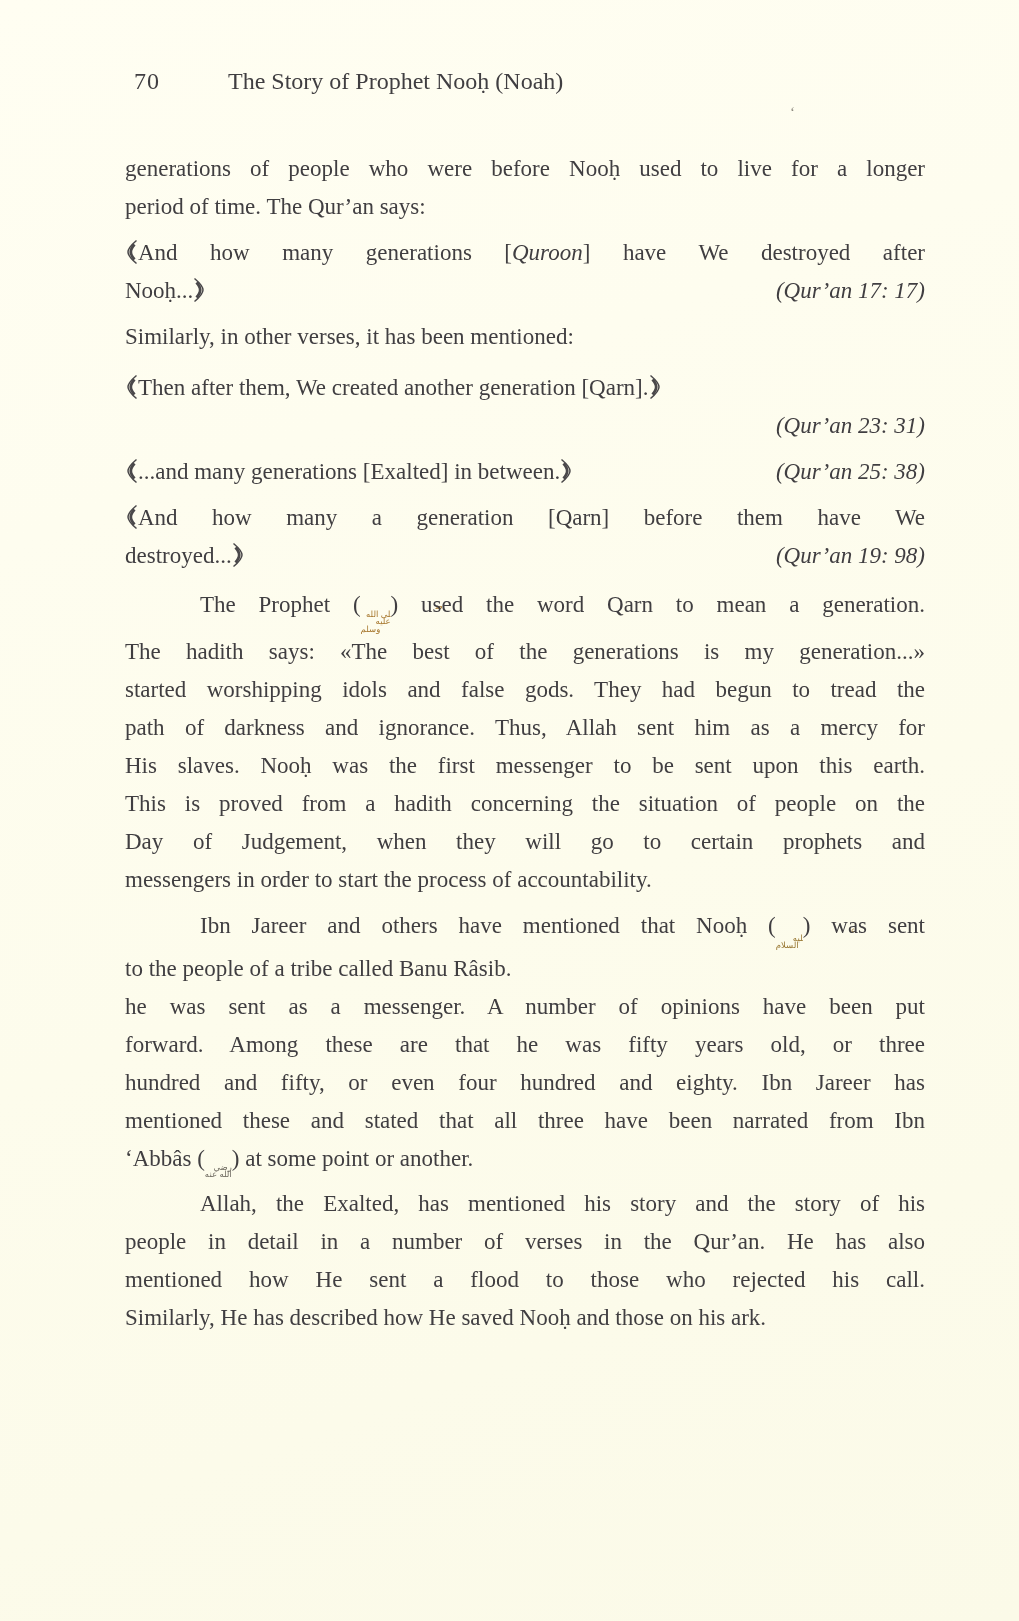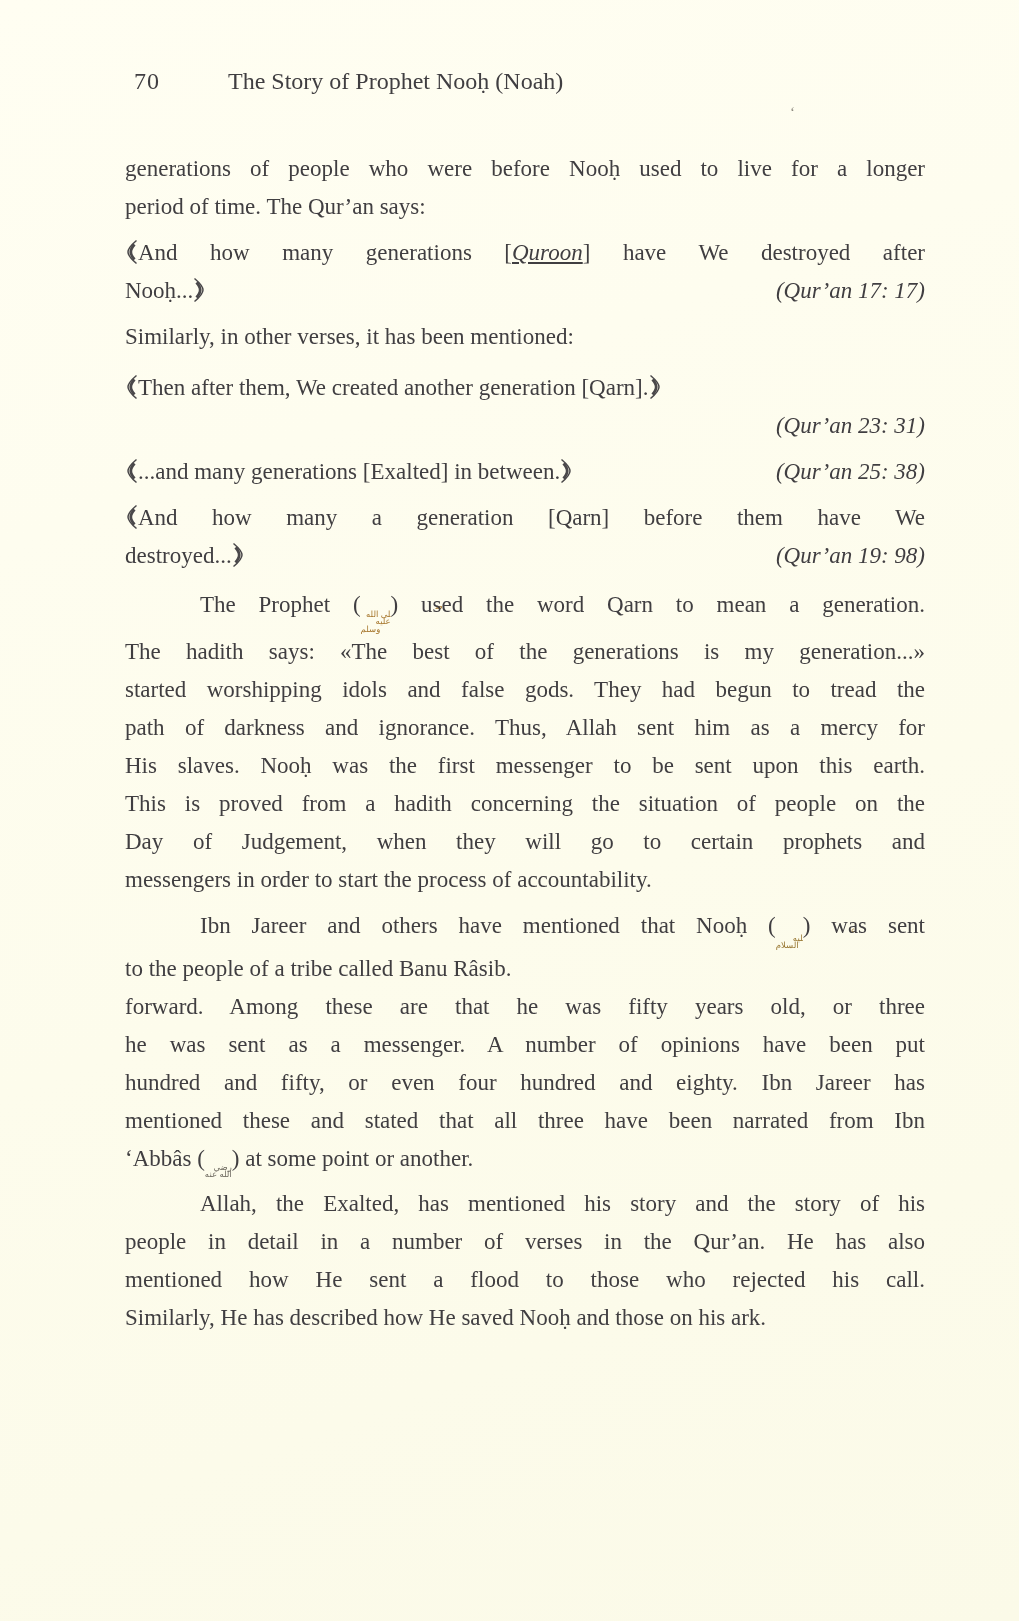--- a/index.html
+++ b/index.html
@@ -17,21 +17,21 @@
   .pgnum{display:inline-block;margin-right:68px;letter-spacing:1px;}
   .run-title{}
   .stray{position:absolute;left:790px;top:104px;font-size:15px;color:#8d8a80;}
   .body{position:absolute;top:150px;left:125px;width:800px;font-size:23px;}
   .ln{line-height:38px;text-align:justify;text-align-last:justify;}
   .ln.left{text-align:left;text-align-last:left;}
   .ln.right{text-align:right;text-align-last:right;}
   .ln.ind{text-indent:75px;}
   .fx{display:flex;justify-content:space-between;align-items:baseline;line-height:38px;gap:8px;}
   .cite{font-style:italic;}
-  .it{font-style:italic;text-decoration:underline;}
+  .it{font-style:italic;}
   .gap-s{margin-top:8px;}
   .gap-m{margin-top:13px;}
   .gap-p{margin-top:6px;}
   .orn{display:inline-block;vertical-align:-5px;line-height:0;}
   .orn.close{transform:scaleX(-1);}
   .mark{
     display:inline-block;
     font-family:Liberation Sans, sans-serif;
     font-size:8.5px;line-height:7.5px;
     text-align:right;vertical-align:middle;
@@ -109,22 +109,22 @@
     <div class="ln"><span>started worshipping idols and false gods. They had begun to tread the</span></div>
     <div class="ln"><span>path of darkness and ignorance. Thus, Allah sent him as a mercy for</span></div>
     <div class="ln"><span>His slaves. Nooḥ was the first messenger to be sent upon this earth.</span></div>
     <div class="ln"><span>This is proved from a hadith concerning the situation of people on the</span></div>
     <div class="ln"><span>Day of Judgement, when they will go to certain prophets and</span></div>
     <div class="ln left"><span>messengers in order to start the process of accountability.</span></div>
 
     <div class="ln ind gap-p"><span>Ibn Jareer and others have mentioned that Nooḥ (</span><span class="mark gold">عليه السلام</span><span>) was sent</span></div>
     <div class="ln left"><span>to the people of a tribe called Banu Râsib.</span></div>
 
+    <div class="ln"><span>he was sent as a messenger. A number of opinions have been put</span></div>
     <div class="ln"><span>forward. Among these are that he was fifty years old, or three</span></div>
-    <div class="ln"><span>he was sent as a messenger. A number of opinions have been put</span></div>
     <div class="ln"><span>hundred and fifty, or even four hundred and eighty. Ibn Jareer has</span></div>
     <div class="ln"><span>mentioned these and stated that all three have been narrated from Ibn</span></div>
     <div class="ln left"><span>‘Abbâs (</span><span class="mark gray">رضي الله عنه</span><span>) at some point or another.</span></div>
 
     <div class="ln ind gap-p"><span>Allah, the Exalted, has mentioned his story and the story of his</span></div>
     <div class="ln"><span>people in detail in a number of verses in the Qur’an. He has also</span></div>
     <div class="ln"><span>mentioned how He sent a flood to those who rejected his call.</span></div>
     <div class="ln left"><span>Similarly, He has described how He saved Nooḥ and those on his ark.</span></div>
 
   </div>

